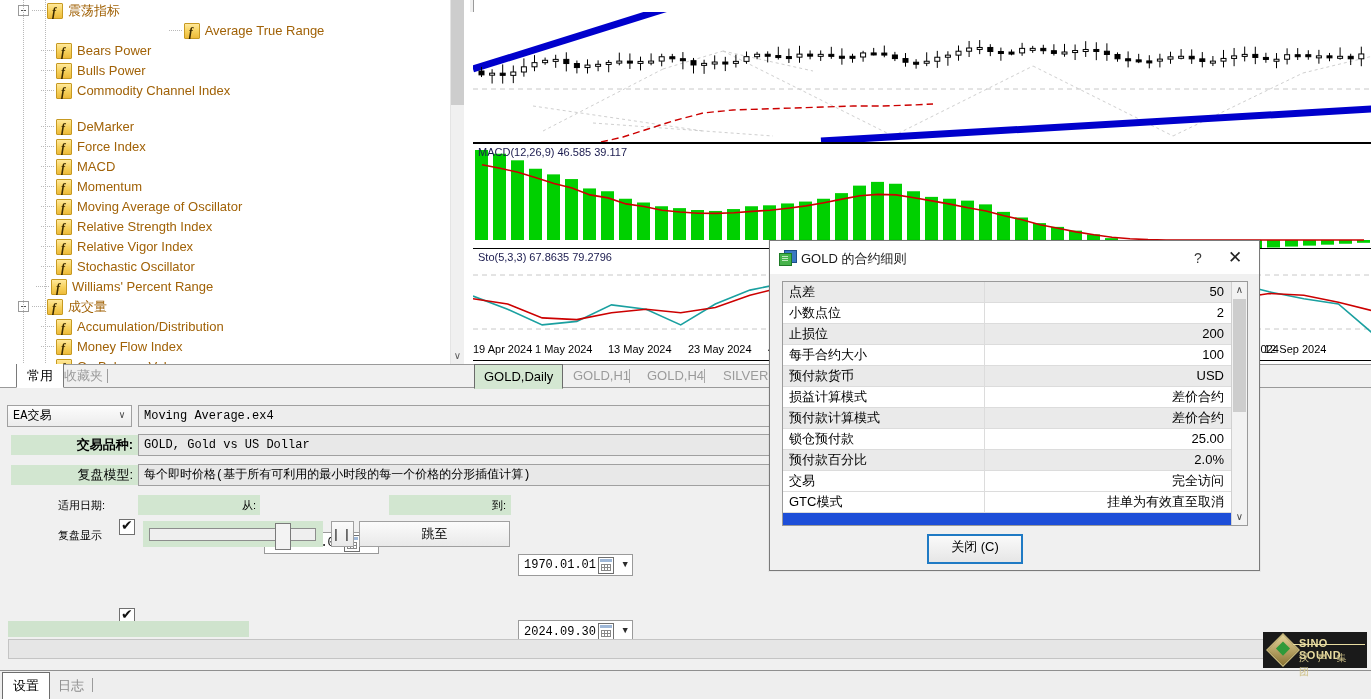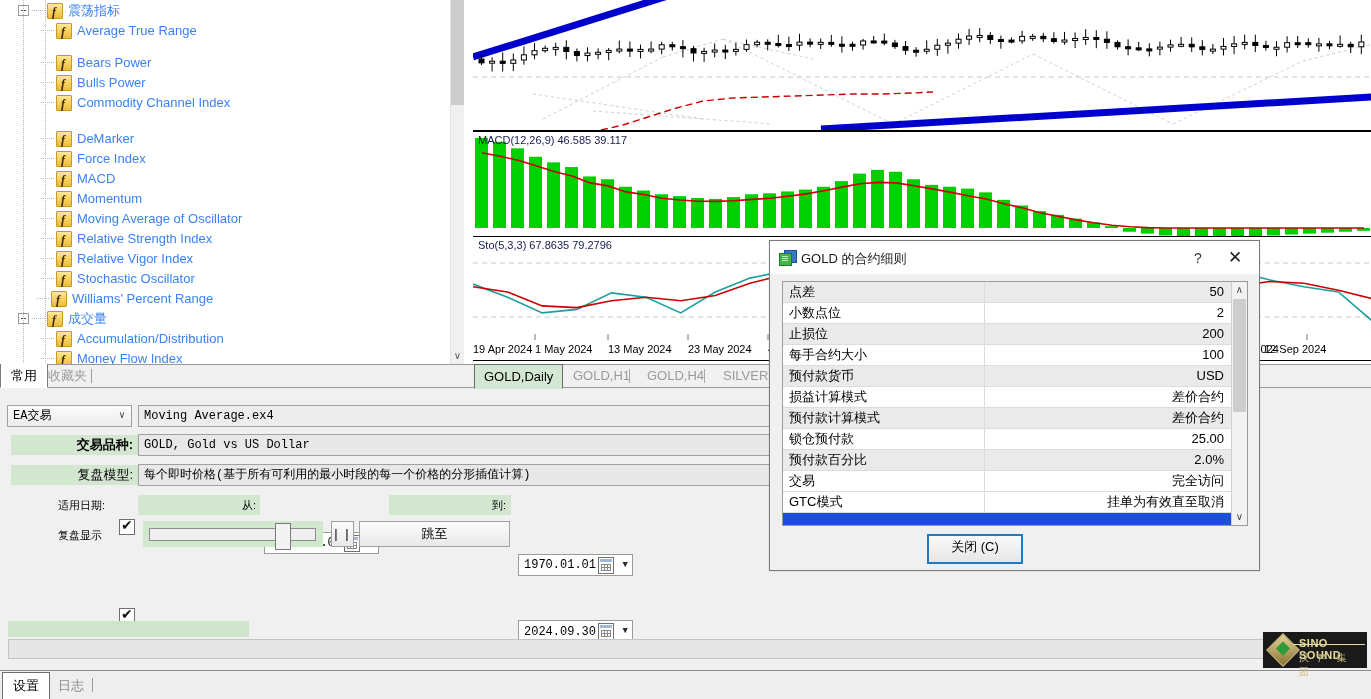--- a/index.html
+++ b/index.html
@@ -9,49 +9,49 @@
     font-family:"Liberation Sans","DejaVu Sans",sans-serif;
     font-size:12px;color:#000;
     -webkit-font-smoothing:antialiased;
   }
   #root{position:relative;width:1371px;height:699px;}
 
   
   .nav-panel{position:absolute;left:0;top:0;width:470px;height:364px;background:#ffffff;overflow:hidden;}
   .tree{position:absolute;left:0;top:0;width:452px;height:364px;overflow:hidden;}
   .tree-row{height:20px;line-height:20px;white-space:nowrap;position:relative;padding-left:0;}
-  .tree-row .lbl{font-size:13px;color:#3b82f6;vertical-align:middle;}
+  .tree-row .lbl{font-size:13px;color:#a16207;vertical-align:middle;}
   .tree-row.group .lbl{font-size:13px;}
   .indent-guide{position:absolute;top:0;bottom:0;width:1px;
      background-image:linear-gradient(to bottom,#b9b9b9 1px,transparent 1px);
      background-size:1px 2px;}
   .expander{display:inline-block;width:9px;height:9px;border:1px solid #9a9a9a;background:#fff;
      position:relative;vertical-align:middle;margin-right:2px;}
   .expander:before{content:"";position:absolute;left:2px;top:4px;width:5px;height:1px;background:#555;}
   .dots{display:inline-block;width:14px;height:1px;vertical-align:middle;margin:0 1px;
      background-image:linear-gradient(to right,#b9b9b9 1px,transparent 1px);background-size:2px 1px;}
   .fx{display:inline-block;width:14px;height:14px;vertical-align:middle;margin-right:5px;
      background:linear-gradient(180deg,#ffe89a 0%,#f7d25e 50%,#edbb3a 100%);
      border:1px solid #c79a22;border-radius:1px;position:relative;}
   .fx:after{content:"f";position:absolute;left:4px;top:-2px;font-style:italic;font-family:"Liberation Serif",serif;
      font-size:12px;color:#3b2a00;font-weight:700;}
 
   .tree-scroll{position:absolute;right:6px;top:0;width:13px;height:364px;background:#f0f0f0;border-left:1px solid #e4e4e4;}
   .tree-scroll .thumb{position:absolute;left:0;top:0;width:13px;height:105px;background:#cdcdcd;}
   .tree-scroll .arrow-dn{position:absolute;left:0;bottom:0;width:13px;height:16px;color:#5d5d5d;
      font-size:10px;text-align:center;line-height:16px;}
 
-  .nav-tabs{position:absolute;left:0;top:364px;width:470px;height:23px;background:#f0f0f0;border-top:1px solid #9a9a9a;font-family:Liberation Serif, serif;}
+  .nav-tabs{position:absolute;left:16px;top:364px;width:470px;height:23px;background:#f0f0f0;border-top:1px solid #9a9a9a;font-family:Liberation Serif, serif;}
   .nav-tabs .tab{position:absolute;top:0;height:22px;line-height:22px;padding:0 10px;font-size:13px;color:#9b9b9b;}
   .nav-tabs .tab.active{background:#fff;color:#000;border-left:1px solid #7a7a7a;border-right:1px solid #7a7a7a;
      border-bottom:1px solid #fff;top:-1px;height:23px;line-height:23px;z-index:3;}
   .nav-tabs .tabsep{position:absolute;top:4px;width:1px;height:14px;background:#9b9b9b;}
 
   
-  .chart-area{position:absolute;left:470px;top:0;width:901px;height:364px;background:#ffffff;overflow:hidden;}
+  .chart-area{position:absolute;left:470px;top:12px;width:901px;height:364px;background:#ffffff;overflow:hidden;}
   .chart-pane{position:absolute;left:3px;right:0;background:#fff;border-top:1px solid #000;border-bottom:1px solid #000;}
   .pane-price{top:-1px;height:131px;border-top:none;}
   .pane-macd{top:131px;height:105px;}
   .pane-sto{top:236px;height:104px;}
   .pane-label{position:absolute;left:5px;top:2px;font-size:11px;color:#1a1a4e;white-space:nowrap;z-index:5;}
   .pane-inner{position:absolute;left:0;top:0;right:0;bottom:0;overflow:hidden;}
   .axis-strip{position:absolute;left:473px;top:341px;width:898px;height:19px;background:#fff;
      border-bottom:1px solid #000;}
   .axis-strip .tick{position:absolute;top:2px;font-size:11px;color:#000;white-space:nowrap;}
   .chart-left-edge{position:absolute;left:470px;top:0;width:3px;height:364px;background:#f0f0f0;border-right:1px solid #9a9a9a;}
@@ -138,22 +138,22 @@
      text-align:center;line-height:22px;font-size:13px;color:#000;}
 </style>
 </head>
 <body>
 
 <div id="root">
 
   <div class="nav-panel">
     <div class="tree" id="tree">
         <div class="tree-row group" style="padding-left: 18px;"><span class="expander"></span><span class="dots"></span><span class="fx"></span><span class="lbl">震荡指标</span></div>
-        <div class="tree-row" style="padding-left: 40px;"><span class="dots"></span><span class="fx"></span><span class="lbl">Average True Range</span></div>
-        <div class="tree-row" style="padding-left: 40px; margin-top: 12px;"><span class="dots"></span><span class="fx"></span><span class="lbl">Bears Power</span></div>
+        <div class="tree-row" style="padding-left: 40px; text-align: center;"><span class="dots"></span><span class="fx"></span><span class="lbl">Average True Range</span></div>
+        <div class="tree-row" style="padding-left: 40px;"><span class="dots"></span><span class="fx"></span><span class="lbl">Bears Power</span></div>
         <div class="tree-row" style="padding-left: 40px;"><span class="dots"></span><span class="fx"></span><span class="lbl">Bulls Power</span></div>
         <div class="tree-row" style="padding-left: 40px;"><span class="dots"></span><span class="fx"></span><span class="lbl">Commodity Channel Index</span></div>
         <div class="tree-row" style="padding-left: 40px; margin-top: 16px;"><span class="dots"></span><span class="fx"></span><span class="lbl">DeMarker</span></div>
         <div class="tree-row" style="padding-left: 40px;"><span class="dots"></span><span class="fx"></span><span class="lbl">Force Index</span></div>
         <div class="tree-row" style="padding-left: 40px;"><span class="dots"></span><span class="fx"></span><span class="lbl">MACD</span></div>
         <div class="tree-row" style="padding-left: 40px;"><span class="dots"></span><span class="fx"></span><span class="lbl">Momentum</span></div>
         <div class="tree-row" style="padding-left: 40px;"><span class="dots"></span><span class="fx"></span><span class="lbl">Moving Average of Oscillator</span></div>
         <div class="tree-row" style="padding-left: 40px;"><span class="dots"></span><span class="fx"></span><span class="lbl">Relative Strength Index</span></div>
         <div class="tree-row" style="padding-left: 40px;"><span class="dots"></span><span class="fx"></span><span class="lbl">Relative Vigor Index</span></div>
         <div class="tree-row" style="padding-left: 40px;"><span class="dots"></span><span class="fx"></span><span class="lbl">Stochastic Oscillator</span></div>

